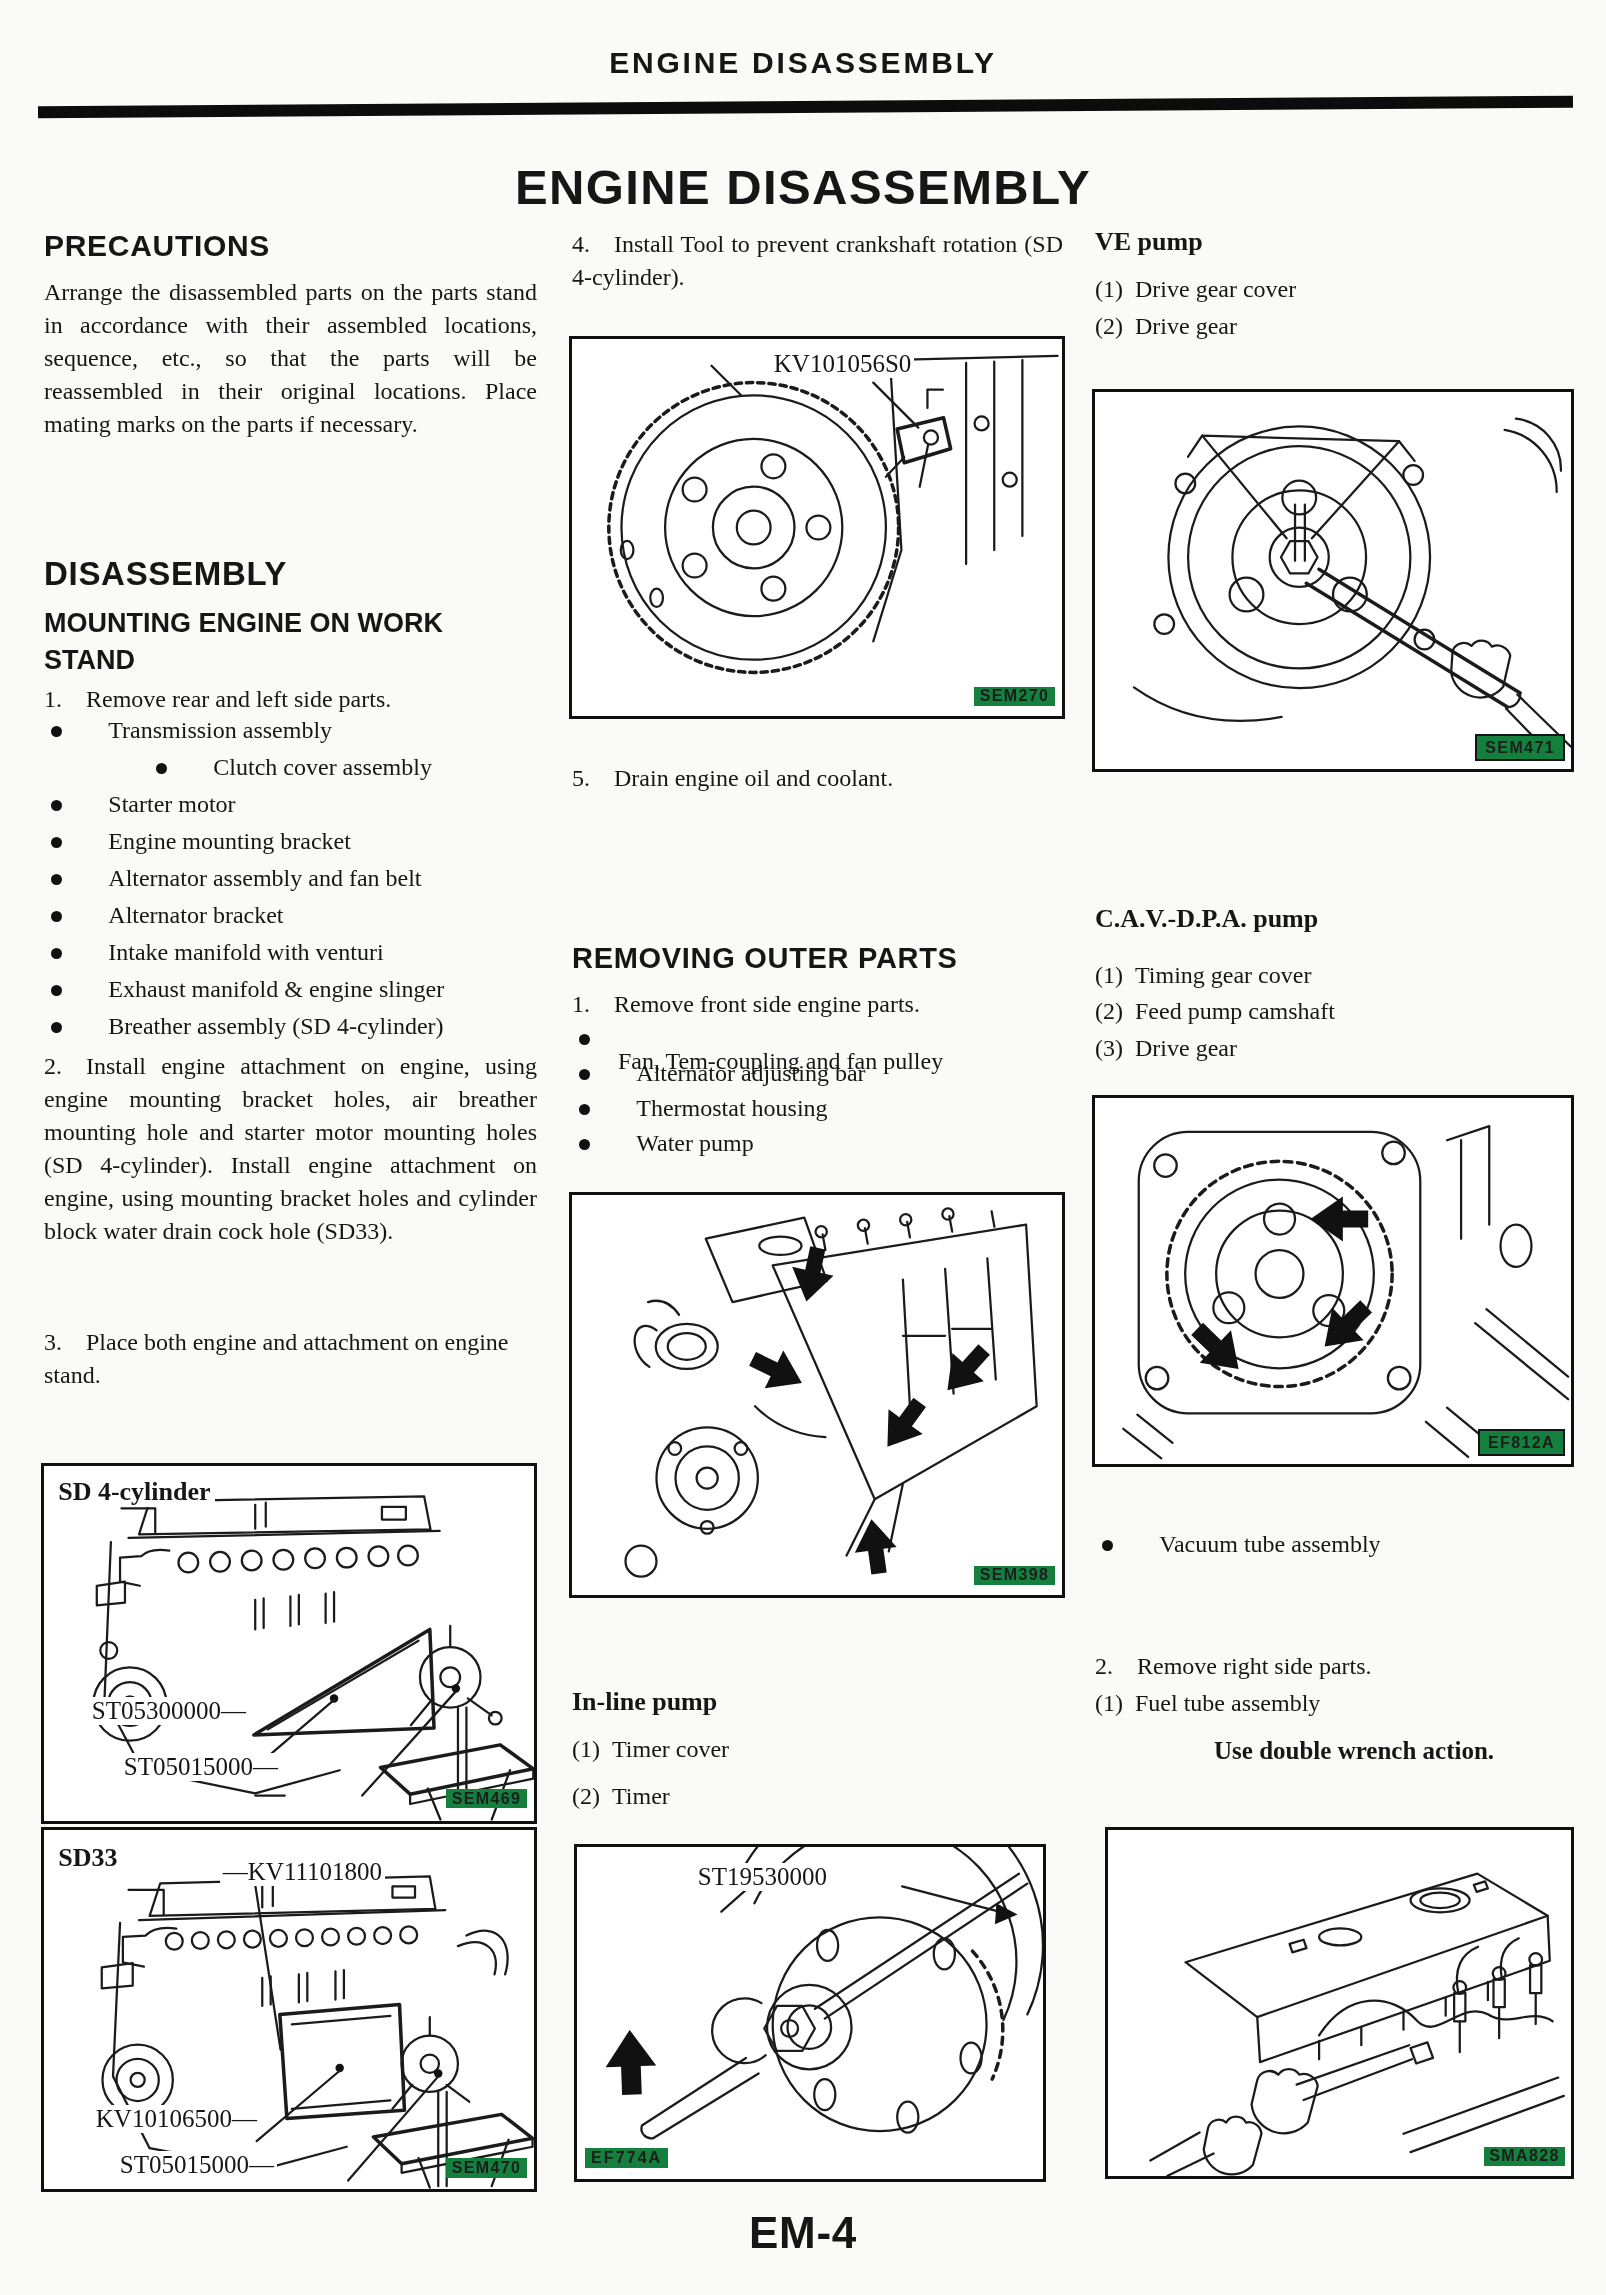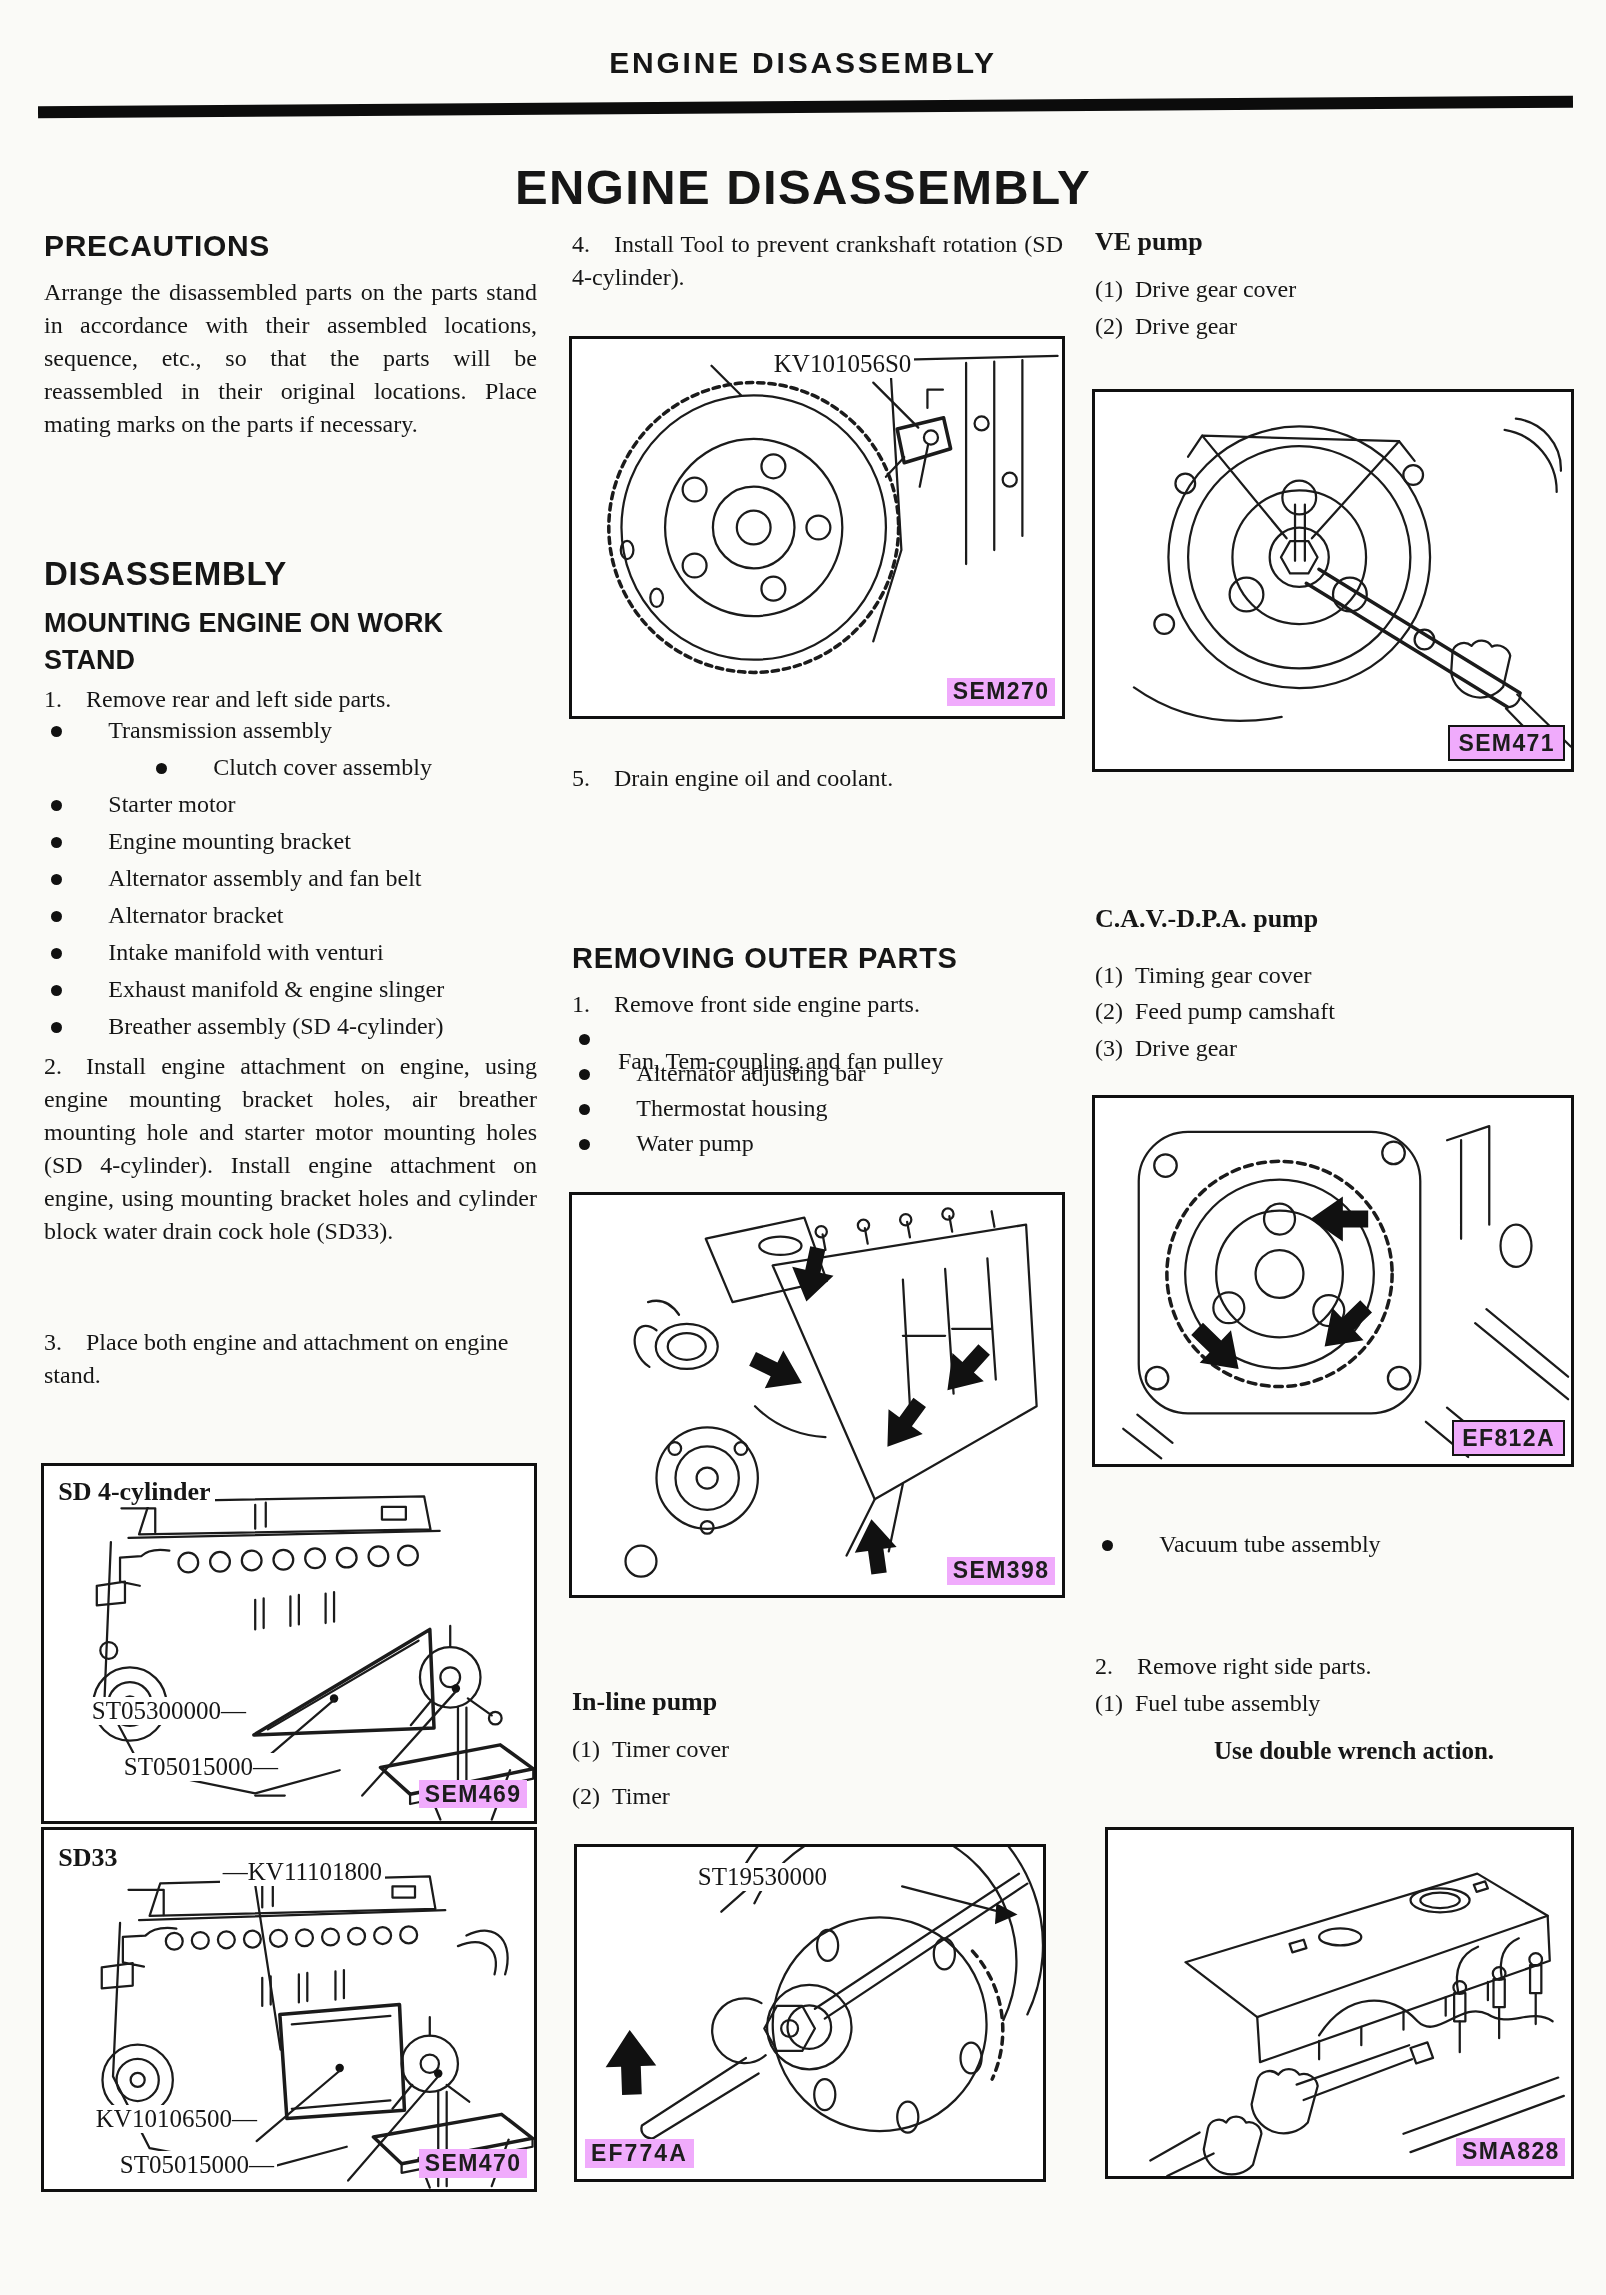--- a/index.html
+++ b/index.html
@@ -21,21 +21,21 @@
   .just{text-align:justify;}
   .bserif{font-size:26px;font-weight:bold;}
   .row{display:flex;align-items:flex-start;}
   .dot{flex:0 0 auto;width:11.3px;height:11.3px;border-radius:50%;background:#111;margin:12px 0 0 7px;}
   .li-txt{margin-left:46px;}
   .num-item{font-size:24px;line-height:33px;}
   
   .fig{position:absolute;background:#fff;border:3.5px solid #101010;}
   .fig svg{position:absolute;left:0;top:0;}
   .fcode{position:absolute;font-family:"Liberation Sans",sans-serif;font-weight:bold;
-         font-size:23px;letter-spacing:1.4px;color:#1d1d1d;background:#f0abfc;padding:0.7px 5.6px;}
+         font-size:16px;letter-spacing:1.4px;color:#1d1d1d;background:#15803d;padding:0.7px 5.6px;}
   .fcode.boxed{border:2.1px solid #141414;padding:2.1px 8.4px;}
   .plabel{position:absolute;font-size:25px;background:#fff;padding:0 2.8px;white-space:nowrap;}
   .figcap{position:absolute;font-size:26px;font-weight:bold;background:#fff;padding:0 4.2px;white-space:nowrap;}
   .ln{stroke:#1b1b1b;stroke-width:3.2;fill:none;stroke-linecap:round;stroke-linejoin:round;}
   .thk{stroke-width:5;}
   .arw{fill:#111;stroke:none;}
   .scan-edge{position:absolute;right:0;top:0;width:17px;height:2295px;
      background:repeating-linear-gradient(180deg,#c8c8c4 0 32px,#ececе8 32px 77px);
      opacity:.45;}
 </style>
@@ -407,16 +407,17 @@
       <path class="ln" d="M430,310 l24,-8 l8,22 l-24,8 Z"></path>
       <path class="ln" d="M268,362 L428,306 M278,384 L432,326"></path>
       <path class="ln" d="M212,356 a18,18 0 0 1 30,-8 a18,18 0 0 1 30,0 a20,20 0 0 1 26,16 l-14,52 a46,46 0 0 1 -80,-26 Z"></path>
       <path class="ln" d="M142,424 a16,16 0 0 1 26,-8 a16,16 0 0 1 28,0 a18,18 0 0 1 22,16 l-12,44 a40,40 0 0 1 -70,-22 Z"></path>
       <path class="ln" d="M130,430 L60,470 M150,460 L84,492"></path>
       <path class="ln" d="M420,432 L640,352 M430,458 L648,378"></path>
     </svg>
     <span class="fcode" style="right:5.6px;bottom:10px;">SMA828</span>
   </div>
 
+  <div class="abs center sans footer">EM-4</div>
 
   <div class="scan-edge"></div>
 </div>
 
 
 </body></html>

